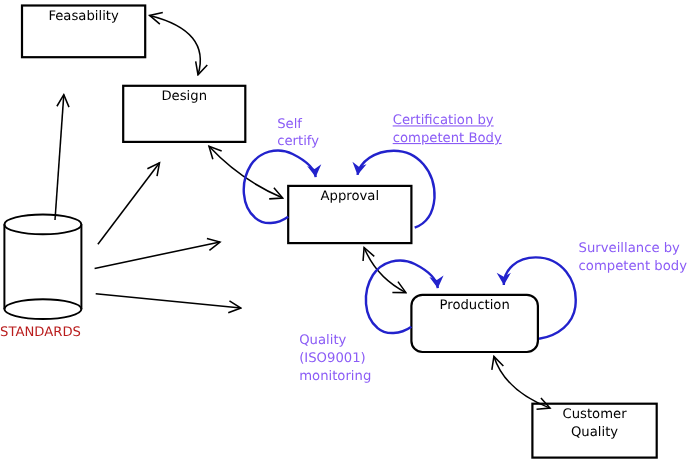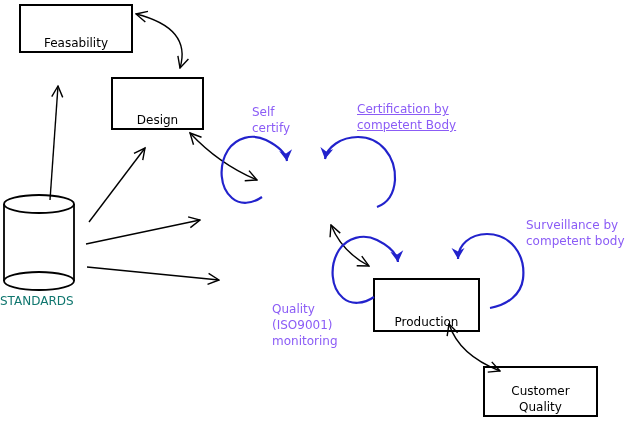--- a/index.html
+++ b/index.html
@@ -4,51 +4,54 @@
 <style>
   html,body{margin:0;padding:0;background:#fff;}
   .stage{
     position:relative;width:633px;height:421px;background:#ffffff;
     font-family:"DejaVu Sans","Liberation Sans",sans-serif;overflow:hidden;
   }
   svg.wires{position:absolute;left:0;top:0;z-index:3;pointer-events:none;}
   .node{
     position:absolute;z-index:2;box-sizing:border-box;
     border:2px solid #000;background:#fff;color:#000;
-    display:flex;flex-direction:column;align-items:center;justify-content:flex-end;
+    display:flex;flex-direction:column;align-items:center;justify-content:flex-start;
     font-size:12px;line-height:16px;text-align:center;
   }
   .node-feasability{left:19px;top:4px;width:114px;height:49px;}
-  .node-design{left:111px;top:77px;width:93px;height:53px;}
+  .node-design{left:111px;top:77px;width:113px;height:53px;}
   .node-approval{left:261px;top:168px;width:114px;height:54px;}
-  .node-production{left:373px;top:278px;width:107px;height:54px;}
+  .node-production{left:373px;top:267px;width:117px;height:54px;border-radius:11px;}
   .node-customer-feedback{left:483px;top:366px;width:115px;height:51px;}
   .note{
     position:absolute;z-index:2;color:#8b5cf6;
     font-size:12px;line-height:16px;white-space:nowrap;
   }
   .note-self-certify{left:252px;top:104px;}
   .note-certification{left:357px;top:101px;text-decoration:underline;}
   .note-surveillance{left:526px;top:217px;}
   .note-quality{left:272px;top:301px;}
-  .ds-label{position:absolute;z-index:2;left:0px;top:294px;font-size:12px;color:#0f766e;}
+  .ds-label{position:absolute;z-index:2;left:0px;top:294px;font-size:12px;color:#b91c1c;}
 </style>
 </head>
 <body>
 
 <div class="stage">
 
   <div class="node node-feasability">
     <div>Feasability</div>
   </div>
 
   <div class="node node-design">
     <div>Design</div>
   </div>
 
+  <div class="node node-approval">
+    <div>Approval</div>
+  </div>
 
   <div class="node node-production">
     <div>Production</div>
   </div>
 
   <div class="node node-customer-feedback">
     <div>Customer</div>
     <div>Quality</div>
   </div>
 

